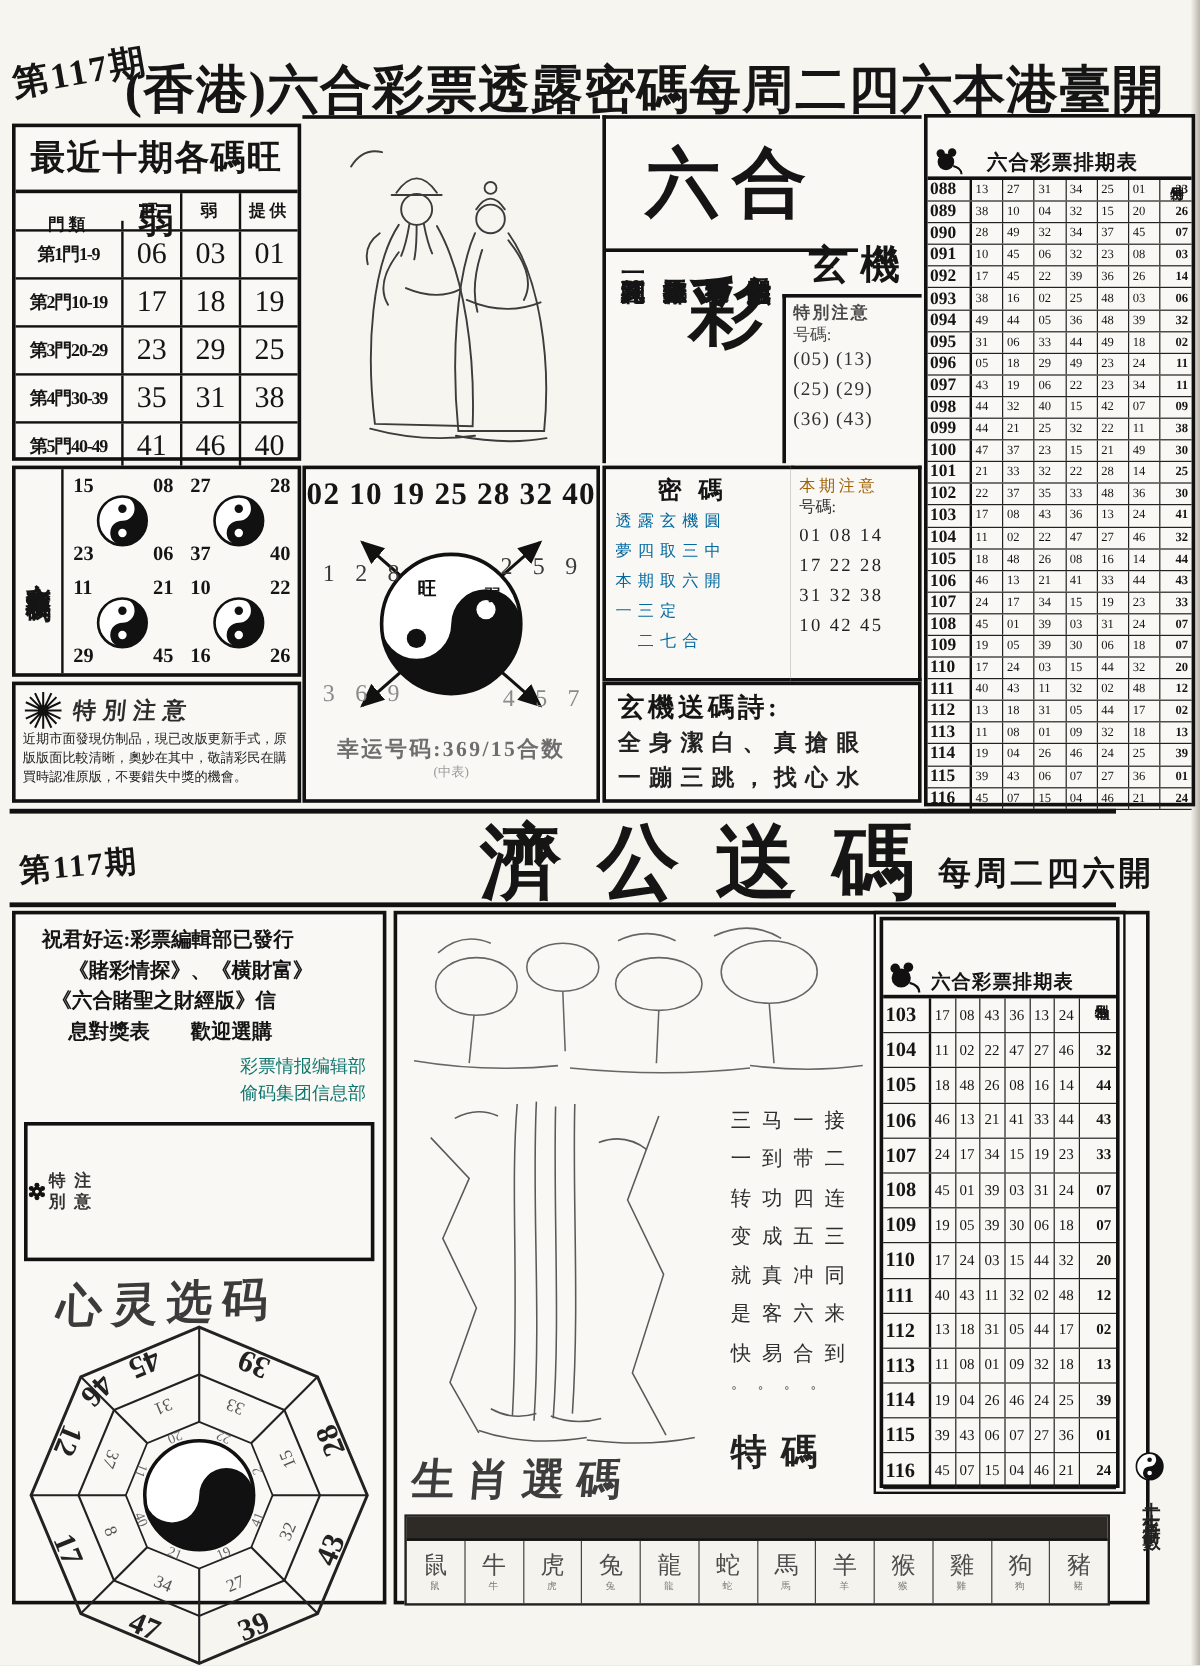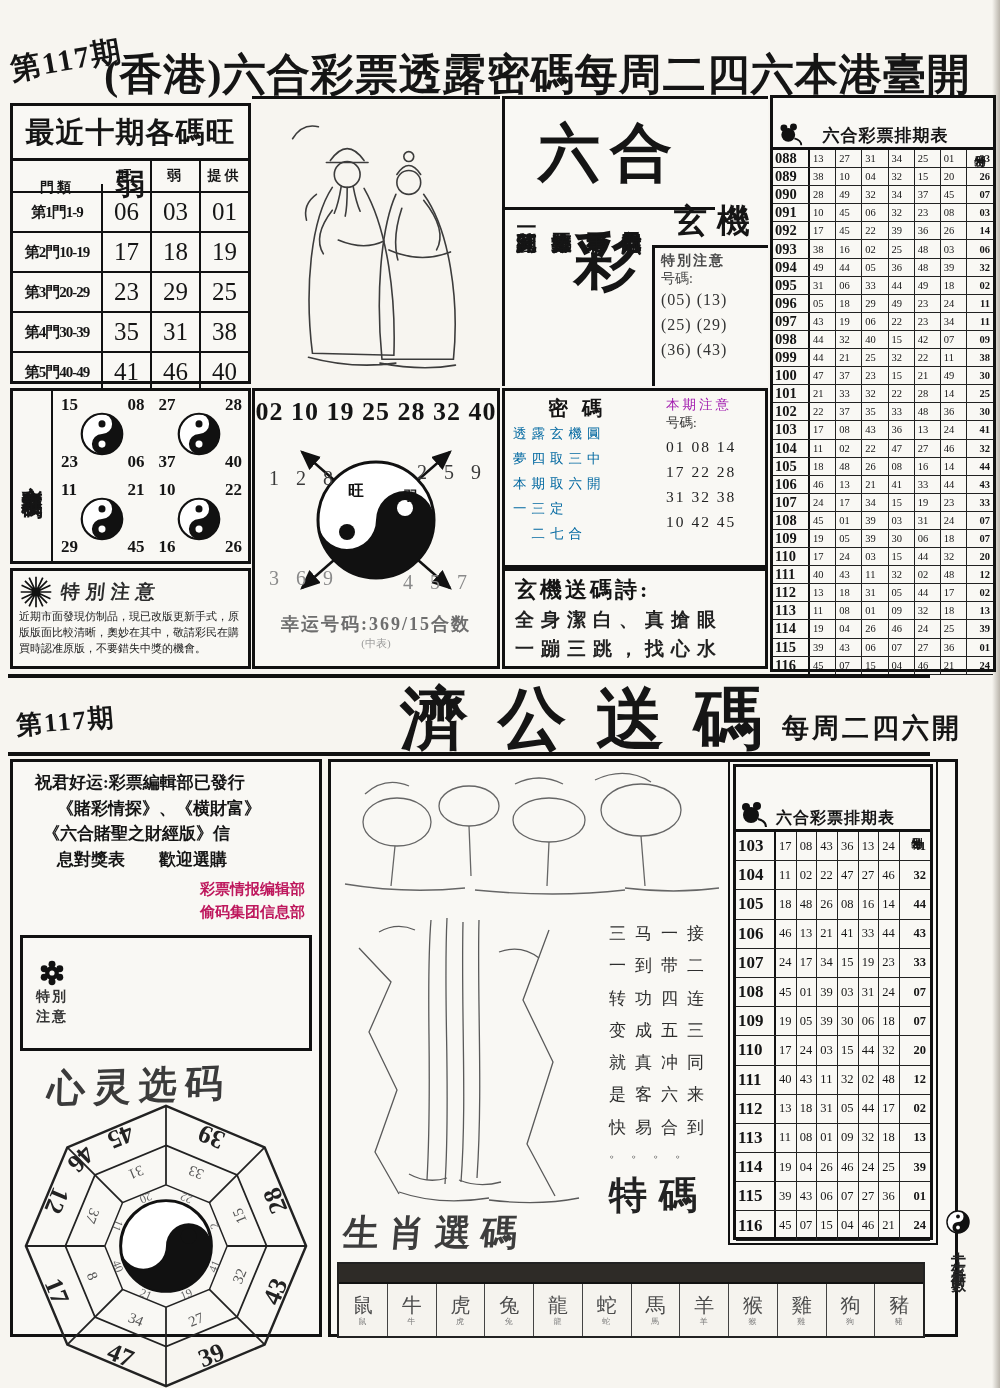--- a/index.html
+++ b/index.html
@@ -46,41 +46,41 @@
   
   .deity{left:252px;top:96px;width:248px;height:290px;border-top:3px solid #111;box-sizing:border-box;}
 
   
   .cpanel{left:252px;top:388px;width:248px;height:281px;}
   .cp-nums{text-align:center;font-size:26px;font-weight:900;margin-top:6px;letter-spacing:1px;}
   .cp-stage{position:relative;height:185px;}
   .cp-yy{position:absolute;left:50%;top:50%;transform:translate(-50%,-50%);}
   .cgrp{position:absolute;font-size:20px;letter-spacing:6px;white-space:nowrap;}
   .cgrp.tl{left:14px;top:40px;color:#3a3a3a;} .cgrp.tr{right:10px;top:34px;color:#3a3a3a;}
-  .cgrp.bl{left:14px;bottom:22px;color:#8a8a8a;} .cgrp.br{right:24px;bottom:18px;color:#8a8a8a;}
+  .cgrp.bl{left:14px;bottom:22px;color:#8a8a8a;} .cgrp.br{right:8px;bottom:18px;color:#8a8a8a;}
   .cp-footer{text-align:center;font-size:18px;font-weight:bold;color:#6e6e6e;letter-spacing:2px;}
   .cp-note{text-align:center;font-size:11px;color:#9a9a9a;}
 
   
   .mystic{left:502px;top:96px;width:266px;height:290px;border-top:3px solid #111;border-left:3px solid #111;box-sizing:border-box;background:#f9f8f4;}
   .my-big{font-size:62px;font-weight:900;letter-spacing:10px;text-align:center;line-height:108px;height:108px;border-bottom:3px solid #111;width:210px;}
   .my-sub{position:absolute;right:8px;top:100px;font-size:33px;font-weight:900;letter-spacing:10px;}
   .my-poem{position:absolute;left:4px;top:118px;height:166px;writing-mode:vertical-rl;text-orientation:upright;
            font-size:20px;font-weight:900;line-height:1.75;}
   .my-special{position:absolute;right:0;top:146px;width:116px;height:141px;border-left:3px solid #111;border-top:3px solid #111;box-sizing:border-box;padding:4px 6px;}
   .ms-title{font-size:14px;font-weight:bold;color:#4a4a4a;letter-spacing:2px;}
   .ms-sub{font-size:14px;color:#4a4a4a;}
   .ms-row{font-size:16px;letter-spacing:1px;color:#333;line-height:1.55;}
 
   
   .secret{left:502px;top:388px;width:160px;height:180px;padding:4px 8px;}
   .sc-title{text-align:center;font-size:20px;font-weight:900;letter-spacing:14px;}
   .sc-line{font-size:13.5px;letter-spacing:5px;line-height:1.85;color:#0369a1;}
   .pnotice{left:659px;top:388px;width:109px;height:180px;padding:5px 7px;border-left:none;}
-  .pn-title{font-size:13.5px;letter-spacing:3px;color:#a21caf;}
+  .pn-title{font-size:13.5px;letter-spacing:3px;color:#a16207;}
   .pn-sub{font-size:13.5px;color:#333;margin-bottom:2px;}
   .pn-row{font-size:15.5px;letter-spacing:2px;line-height:1.62;color:#222;}
 
   
   .cpoem{left:502px;top:568px;width:266px;height:101px;padding:2px 10px;}
   .cpm-title{font-size:22px;font-weight:900;letter-spacing:3px;margin-top:2px;}
   .cpm-line{font-size:19px;font-weight:bold;letter-spacing:7px;line-height:1.55;color:#222;}
 
   
   .sched-top{left:770px;top:95px;width:226px;height:577px;}
@@ -107,34 +107,34 @@
   
   .banner{left:8px;top:674px;width:922px;height:82px;border-top:4px solid #111;border-bottom:4px solid #111;box-sizing:border-box;}
   .bn-issue{position:absolute;left:8px;top:26px;font-size:26px;font-weight:bold;transform:rotate(-5deg);letter-spacing:2px;}
   .bn-title{position:absolute;left:392px;top:-4px;font-size:68px;font-weight:900;letter-spacing:30px;white-space:nowrap;}
   .bn-note{position:absolute;left:774px;top:32px;font-size:27px;font-weight:bold;letter-spacing:3px;white-space:nowrap;}
 
   
   .bleft{left:10px;top:759px;width:312px;height:578px;}
   .greet{padding:8px 6px 0 22px;font-size:17px;font-weight:bold;line-height:1.5;}
   .greet .g2{padding-left:22px;} .greet .g3{padding-left:8px;} .greet .g4{padding-left:22px;}
-  .signs{text-align:right;padding-right:14px;font-size:15px;color:#be185d;line-height:1.5;font-weight:bold;margin-top:6px;margin-left:16px;}
+  .signs{text-align:right;padding-right:14px;font-size:15px;color:#0f766e;line-height:1.5;font-weight:normal;margin-top:6px;margin-left:16px;}
   .notice2{margin:12px 7px 0 7px;height:116px;border:3px solid #111;display:flex;box-sizing:border-box;background:#f9f8f4;}
-  .n2-left{width:58px;display:flex;flex-direction:column;align-items:center;justify-content:center;gap:2px;}
+  .n2-left{width:58px;display:flex;align-items:center;justify-content:center;gap:2px;}
   .n2-label{font-size:14px;font-weight:bold;color:#333;letter-spacing:2px;}
   .n2-text{flex:1;font-size:11.5px;line-height:1.5;color:#3c3c3c;padding:8px 6px 0 0;font-family:"Liberation Sans",sans-serif;}
   .mind-title{margin:8px 0 0 34px;font-size:38px;font-weight:900;letter-spacing:8px;color:#3b3b3b;transform:rotate(-2deg) skewX(-4deg);}
   .octo{display:block;margin:-10px auto 0 auto;}
 
   
   .bmid{left:328px;top:759px;width:630px;height:578px;}
   .poem-j{position:absolute;left:278px;top:156px;width:116px;}
   .pj-row{font-size:17px;letter-spacing:9px;line-height:1.9;color:#2e2e2e;white-space:nowrap;}
   .pj-dots{font-size:13px;letter-spacing:9px;color:#444;}
-  .pj-foot{margin-top:8px;font-size:38px;font-weight:900;letter-spacing:12px;color:#222;}
+  .pj-foot{margin-top:28px;font-size:30px;font-weight:900;letter-spacing:12px;color:#222;}
   .z-title{position:absolute;left:12px;top:447px;font-size:36px;font-weight:900;letter-spacing:10px;color:#3d3d3d;transform:skewX(-5deg);}
   .zstrip{position:absolute;left:6px;top:500px;width:588px;border:2px solid #222;background:#f5f3ee;box-sizing:border-box;}
   .zbar{height:18px;background:#2e2b27;border-bottom:2px solid #111;}
   .zrow{display:flex;height:52px;}
   .zcell{flex:1;border-right:1px solid #444;display:flex;flex-direction:column;align-items:center;justify-content:center;}
   .zcell:last-child{border-right:none;}
   .zglyph{font-size:20px;color:#4c4c4c;line-height:1.1;}
   .zlabel{font-size:8px;color:#7a7a7a;letter-spacing:1px;}
   .redge{position:absolute;left:612px;top:448px;width:30px;display:flex;flex-direction:column;align-items:center;gap:6px;}
   .redge-text{writing-mode:vertical-rl;text-orientation:upright;font-size:15px;font-weight:bold;letter-spacing:5px;color:#222;}

